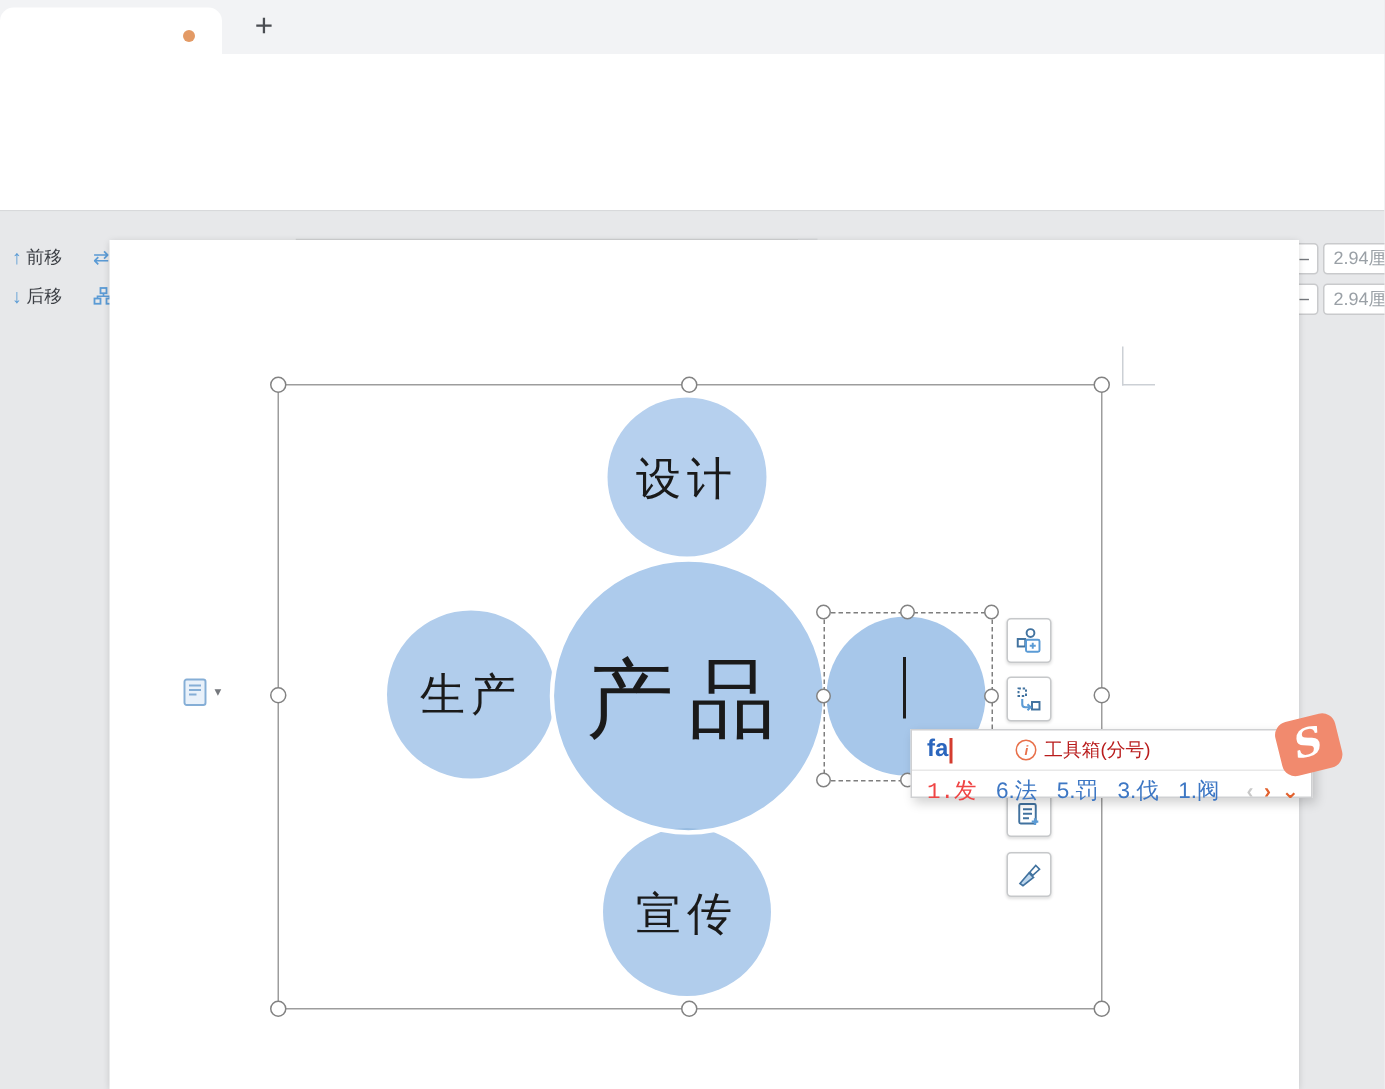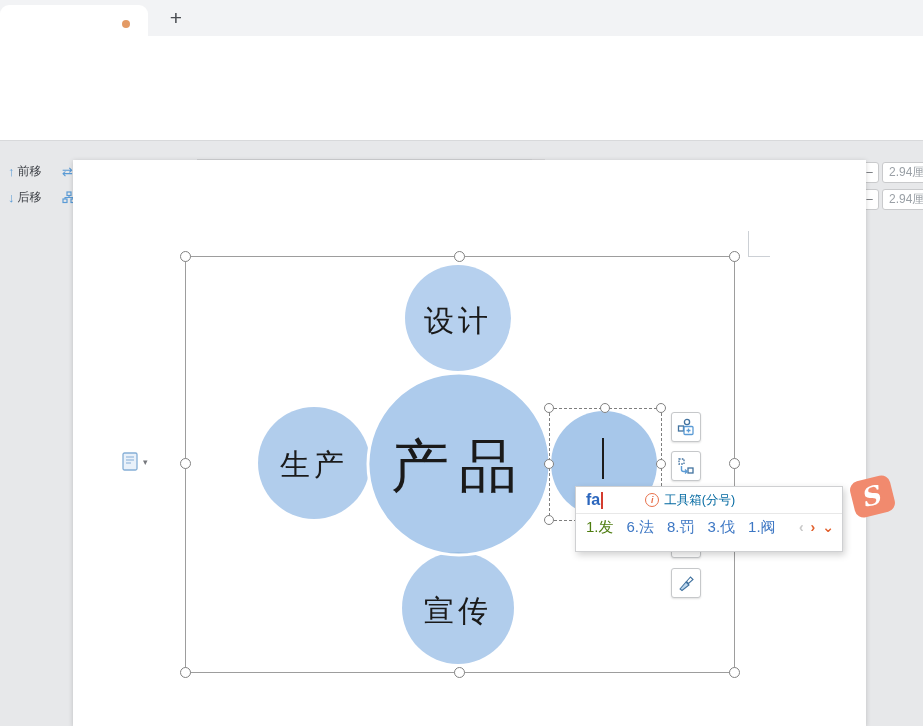--- a/index.html
+++ b/index.html
@@ -66,33 +66,33 @@
 
   #edit-rect { left:549px; top:408px; width:113px; height:113px;
     border:1px dashed #7e7e7e; z-index:5; }
   #text-cursor { left:602px; top:438px; width:2px; height:41px; background:#1c1c1c; z-index:6; }
 
   .float-btn { left:671px; width:30px; height:30px; background:#fff; border:1px solid #c6c8ca;
     border-radius:3px; box-shadow:0 1px 2px rgba(0,0,0,.12); display:flex; align-items:center;
     justify-content:center; cursor:pointer; z-index:6; }
 
   
-  #ime { left:575px; top:486px; width:268px; height:66px; background:#fff;
+  #ime { left:607px; top:486px; width:268px; height:46px; background:#fff;
     border:1px solid #cfd0d2; box-shadow:2px 3px 7px rgba(0,0,0,.18); z-index:8; }
   #ime-row1 { height:27px; display:flex; align-items:center; padding:0 8px 0 10px;
     border-bottom:1px solid #e8e8e8; }
   #ime-comp { font-size:16px; font-weight:bold; color:#2b66bd; }
   #ime-caret { width:2px; height:17px; background:#d43c2f; margin-left:1px; }
   #info-badge { width:14px; height:14px; border:1.5px solid #e8704a; border-radius:50%;
     color:#e8704a; font-size:9px; font-style:italic; font-weight:bold; text-align:center;
     line-height:13px; margin-left:42px; }
-  #ime-toolbox { font-size:12.5px; color:#0369a1; margin-left:5px; }
+  #ime-toolbox { font-size:12.5px; color:#b91c1c; margin-left:5px; }
   #ime-row2 { height:26px; display:flex; align-items:center; padding:0 8px 0 10px; gap:13px; }
   .cand { font-size:15px; color:#3d77c4; cursor:pointer; white-space:nowrap; }
-  .cand:first-child { color:#4d7c0f; }
+  .cand:first-child { color:#ef4444;font-family:Liberation Mono, monospace; }
   #ime-nav { margin-left:auto; display:flex; gap:7px; align-items:center; }
   #ime-nav span { font-weight:bold; font-size:14px; cursor:pointer; }
   #nav-prev { color:#c9c9c9; } #nav-next,#nav-expand { color:#e2612e; }
   #sogou-badge { left:852px; top:478px; width:41px; height:37px; background:#f18a6e;
     border-radius:9px; transform:rotate(-14deg); color:#fff; font-weight:bold; font-size:26px;
     text-align:center; line-height:36px; z-index:9;
     font-family:"DejaVu Serif",serif; font-style:italic; }
 
   #anchor-btn { left:122px; top:452px; display:flex; align-items:center; gap:5px; cursor:pointer; z-index:5; }
 
@@ -396,21 +396,21 @@
   <div id="ime" class="abs">
     <div id="ime-row1">
       <span id="ime-comp">fa</span>
       <span id="ime-caret"></span>
       <span id="info-badge">i</span>
       <span id="ime-toolbox">工具箱(分号)</span>
     </div>
     <div id="ime-row2">
       <span class="cand">1.发</span>
       <span class="cand">6.法</span>
-      <span class="cand">8.罚</span>
+      <span class="cand">5.罚</span>
       <span class="cand">3.伐</span>
       <span class="cand">1.阀</span>
       <div id="ime-nav">
         <span id="nav-prev">‹</span>
         <span id="nav-next">›</span>
         <span id="nav-expand">⌄</span>
       </div>
     </div>
   </div>
   <div id="sogou-badge" class="abs">S</div>

